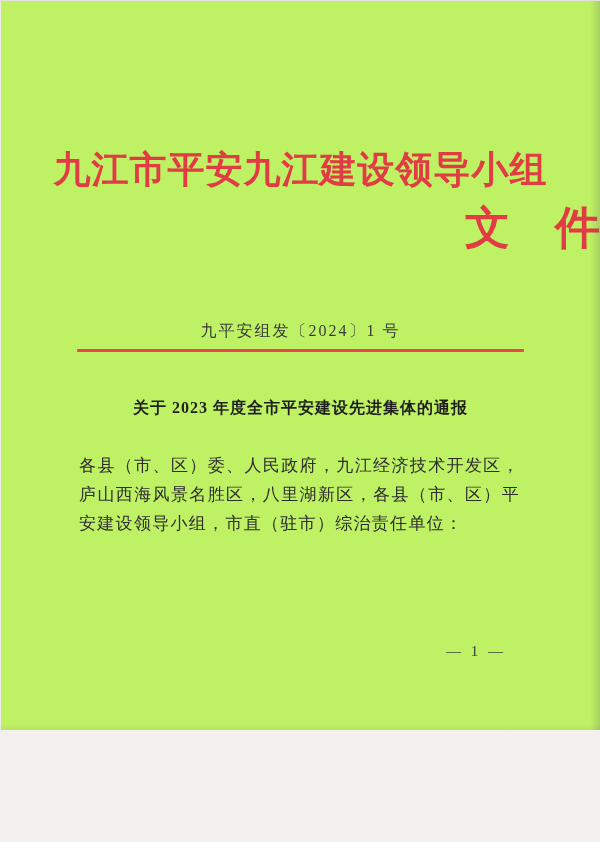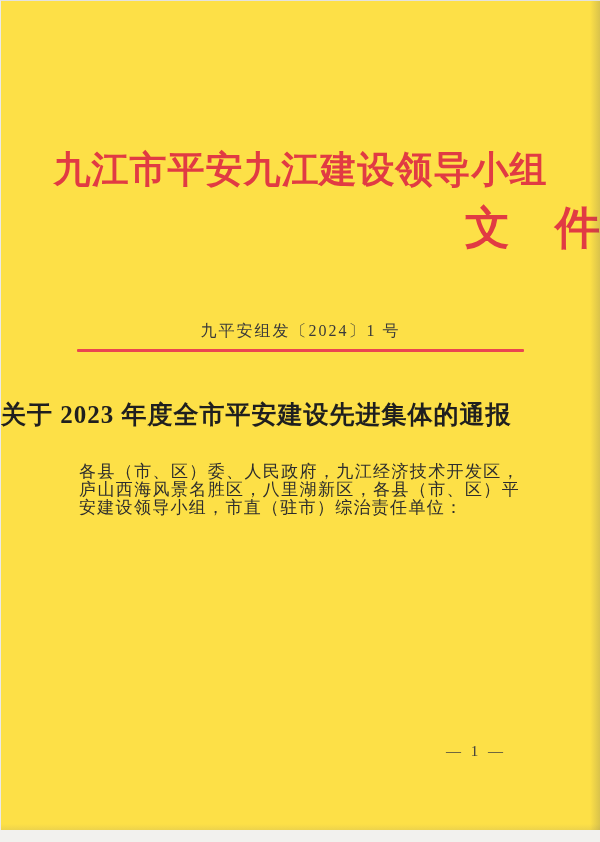--- a/index.html
+++ b/index.html
@@ -5,22 +5,22 @@
   * { margin: 0; padding: 0; box-sizing: border-box; }
 
   html, body {
     background: #f2f1ee;
     font-family: "Liberation Serif", "DejaVu Serif", serif;
   }
 
   .page {
     position: relative;
     width: 600px;
-    height: 830px;
-    background: #fde047;
+    height: 730px;
+    background: #bef264;
     overflow: hidden;
     border-top: 1px solid #e3e2df;
     border-left: 1px solid #eceae7;
   }
 
   
   .edge-shadow-right {
     position: absolute;
     top: 0; right: 0;
     width: 10px; height: 100%;
@@ -65,31 +65,31 @@
   .red-line {
     width: 447px;
     height: 3px;
     margin: 7px auto 0 auto;
     background: var(--divider-red, #ea4550);
     border-radius: 1px;
   }
 
   .title {
     margin-top: 46px;
-    text-align: left;
-    font-size: 25px;
+    text-align: center;
+    font-size: 16px;
     font-weight: 700;
     letter-spacing: 1px;
     color: #1f1f1f;
   }
 
   .body-text {
     margin: 32px 80px 8px 78px;
     font-size: 17px;
-    line-height: 18px;
+    line-height: 29px;
     letter-spacing: 1.3px;
     text-align: justify;
     color: var(--body-text, #2d2d2d);
   }
   .body-text p { margin: 0; }
   .body-text p.indent { text-indent: 2.3em; }
 
   .page-number {
     position: absolute;
     right: 94px;

